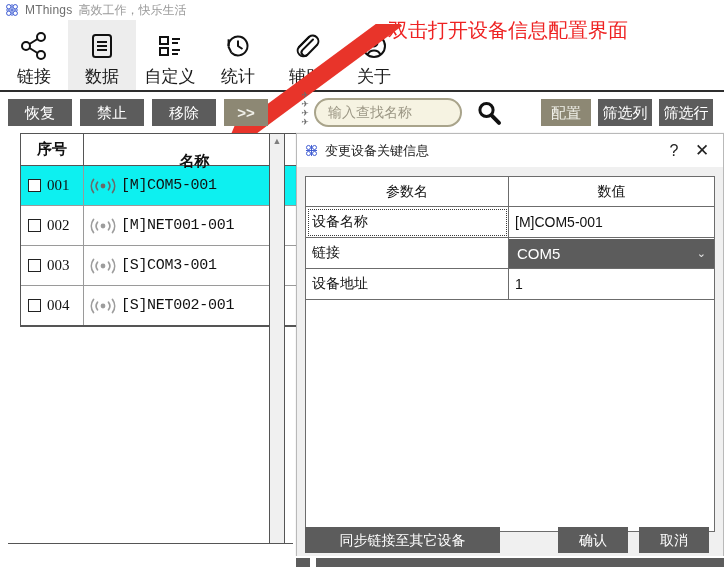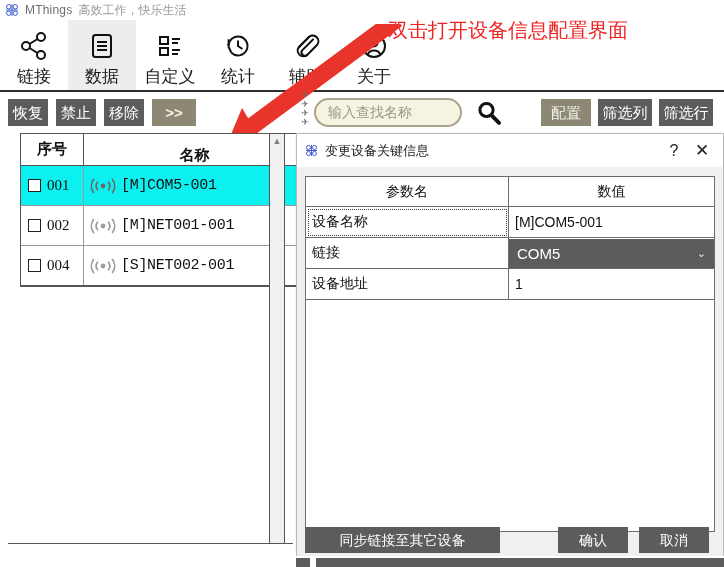--- a/index.html
+++ b/index.html
@@ -48,21 +48,21 @@
   .btn {
     font-size: 15px; color: #ffffff; background: #5c5c5c;
     border: none; height: 27px; line-height: 27px; text-align: center;
     display: inline-block; cursor: default; padding: 0 10px;
     font-family: "Liberation Sans", "DejaVu Sans", sans-serif;
   }
   .btn.khaki { background: #8d8874; }
   .btn.khaki.lite { color: #f1f1ea; }
 
   .tb-left { position: absolute; left: 8px; top: 99px; display: flex; gap: 8px; }
-  .tb-left .btn { width: 40px; padding: 0; }
+  .tb-left .btn { width: 64px; padding: 0; }
   .tb-left .btn.arrows { width: 44px; font-weight: bold; }
 
   .splitter-grip {
     position: absolute; left: 299px; top: 88px; width: 12px; height: 42px;
     display: flex; flex-direction: column; align-items: center; justify-content: center;
     color: #6b6b6b; font-size: 9px; line-height: 9px;
   }
 
   .search-wrap { position: absolute; left: 314px; top: 98px; }
   .search-input {
@@ -78,21 +78,21 @@
   .tb-right .btn { width: 50px; padding: 0; }
   .tb-right .btn.wide { width: 54px; }
 
   
   .listpanel {
     position: absolute; left: 20px; top: 133px; width: 285px; height: 410px;
     background: #fff;
   }
   .list-hdr { display: flex; height: 33px; border: 1px solid #555; border-right: none; background: #fff; }
   .list-hdr .c1 { width: 63px; border-right: 1px solid #555; display:flex; align-items:center; justify-content:center; }
-  .list-hdr .c2 { flex: 1; display:flex; align-items:flex-end; justify-content:center;margin-top:24px; }
+  .list-hdr .c2 { flex: 1; display:flex; align-items:center; justify-content:center;margin-top:24px; }
   .list-hdr span { font-size: 15px; color: #111; font-weight: bold; }
 
   .list-body { border-left: 1px solid #555; border-bottom: 1px solid #555; border-right: none; }
   .row { display: flex; height: 40px; border-bottom: 1px solid #9a9a9a; }
   .row:last-child { border-bottom: 1px solid #555; }
   .row .c1 {
     width: 63px; border-right: 1px solid #9a9a9a; display: flex; align-items: center;
     gap: 6px; padding-left: 7px; background: inherit;
   }
   .row .c2 { flex: 1; display: flex; align-items: center; gap: 5px; padding-left: 6px; }
@@ -333,20 +333,38 @@
                 <path d="M22.5 2.5a11 11 0 0 1 0 13"></path>
               <path d="M7.5 5.2a6.4 6.4 0 0 0 0 7.6"></path>
                 <path d="M18.5 5.2a6.4 6.4 0 0 1 0 7.6"></path>
             </g>
             <circle cx="13" cy="9" r="2.4" fill="#9d9d9d"></circle>
           </svg>
           <span class="dev-name">[M]NET001-001</span>
         </div>
       </div>
 
+      <div class="row">
+        <div class="c1">
+          <span class="chk"></span>
+          <span class="seq">003</span>
+        </div>
+        <div class="c2">
+          <svg class="wifi-ico" width="26" height="18" viewBox="0 0 26 18">
+            <g fill="none" stroke="#9d9d9d" stroke-width="1.7" stroke-linecap="round">
+              <path d="M3.5 2.5a11 11 0 0 0 0 13"></path>
+                <path d="M22.5 2.5a11 11 0 0 1 0 13"></path>
+              <path d="M7.5 5.2a6.4 6.4 0 0 0 0 7.6"></path>
+                <path d="M18.5 5.2a6.4 6.4 0 0 1 0 7.6"></path>
+            </g>
+            <circle cx="13" cy="9" r="2.4" fill="#9d9d9d"></circle>
+          </svg>
+          <span class="dev-name">[S]COM3-001</span>
+        </div>
+      </div>
 
       <div class="row">
         <div class="c1">
           <span class="chk"></span>
           <span class="seq">004</span>
         </div>
         <div class="c2">
           <svg class="wifi-ico" width="26" height="18" viewBox="0 0 26 18">
             <g fill="none" stroke="#9d9d9d" stroke-width="1.7" stroke-linecap="round">
               <path d="M3.5 2.5a11 11 0 0 0 0 13"></path>

